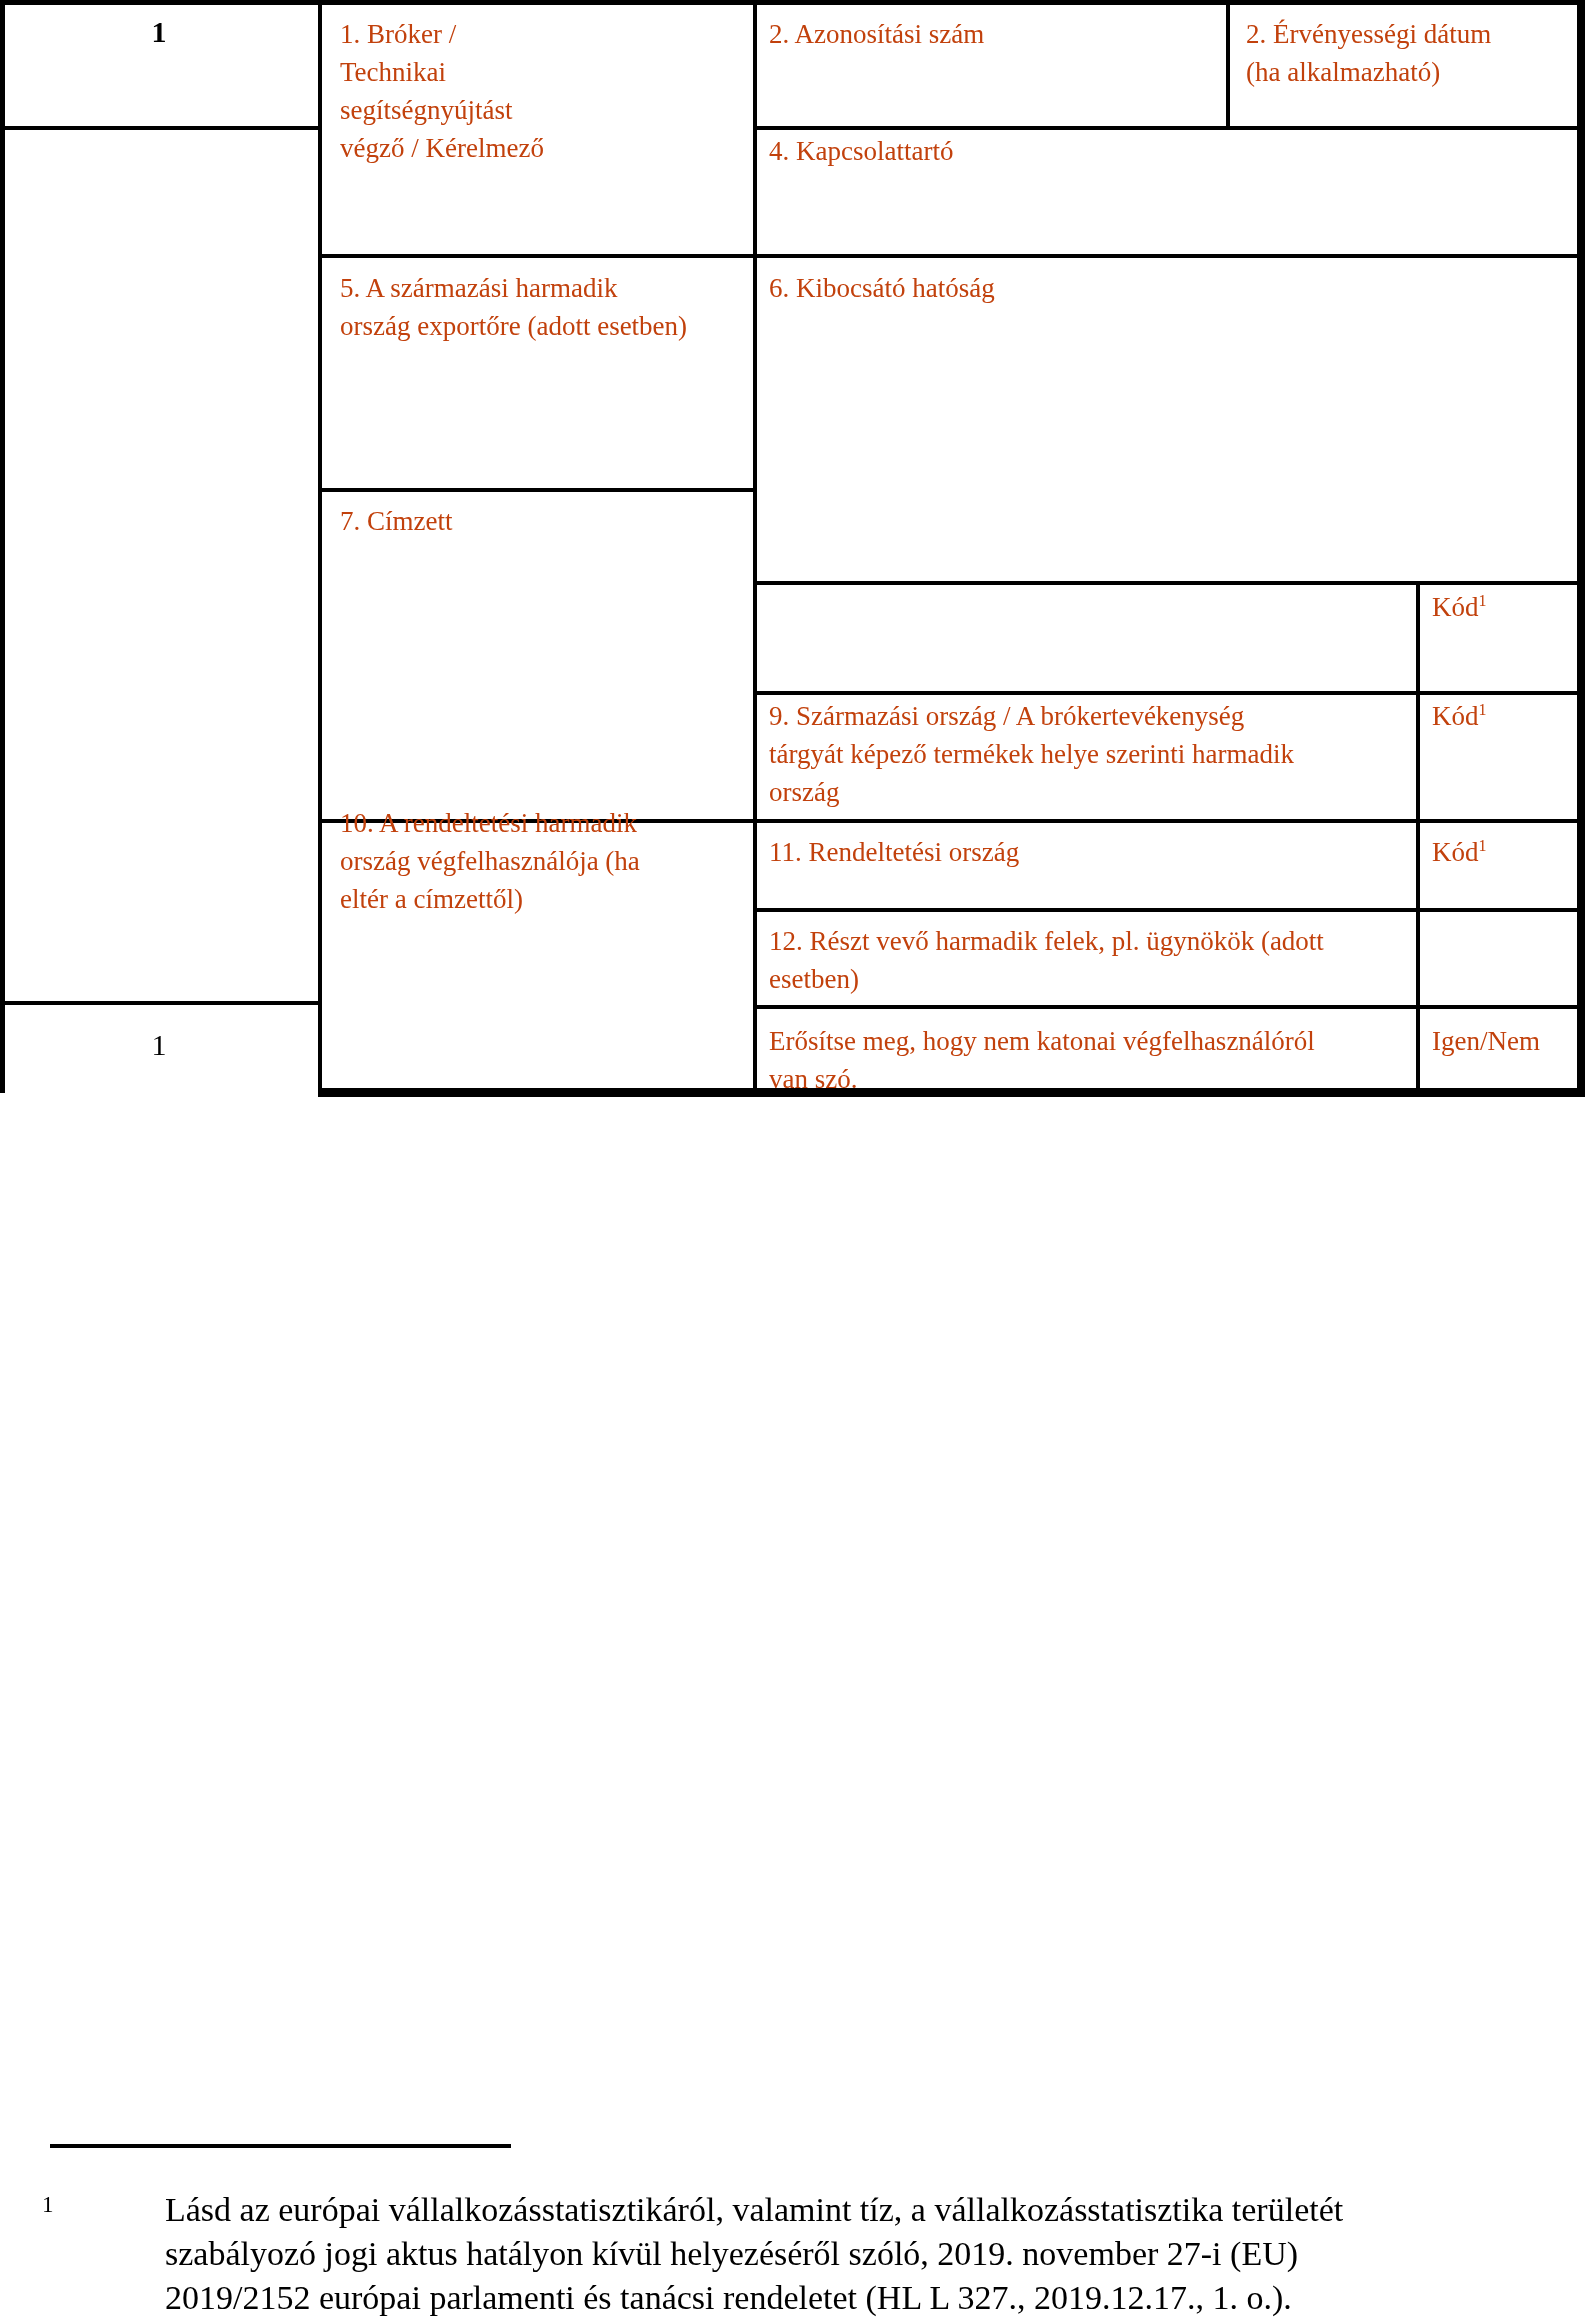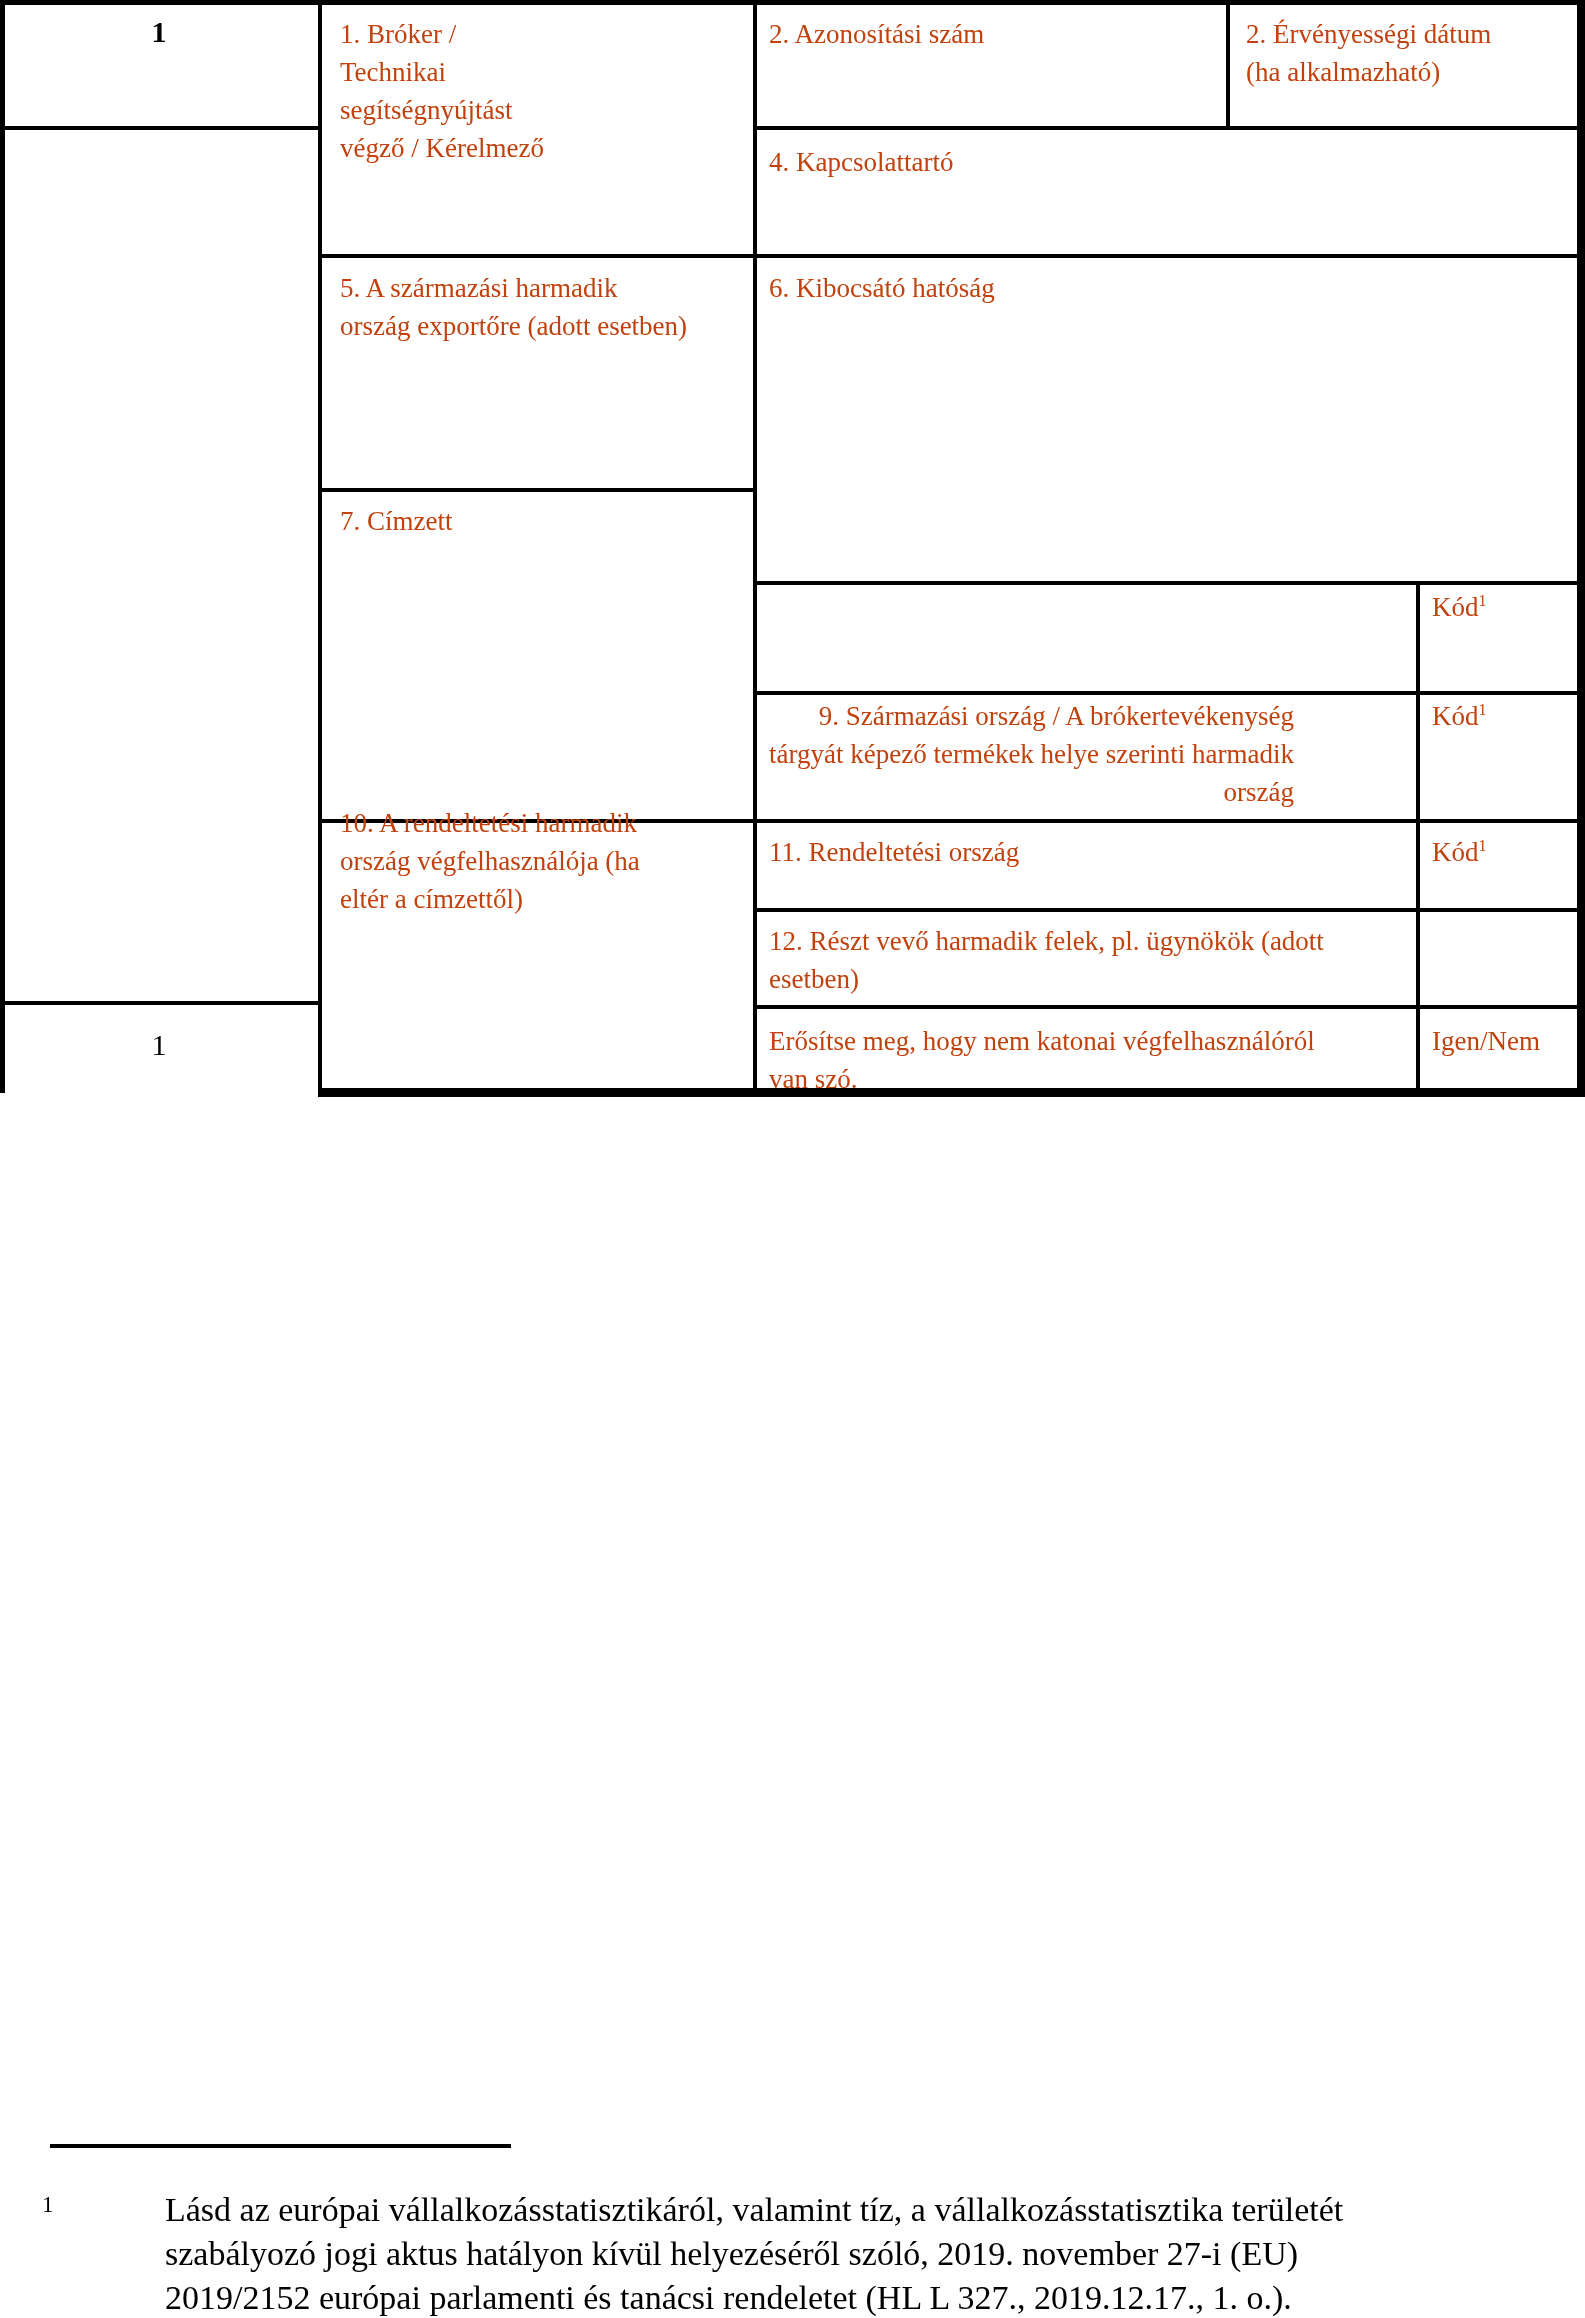--- a/index.html
+++ b/index.html
@@ -98,29 +98,29 @@
 
   <div class="marker bold" style="top:12.6px;">1</div>
 
   <div class="t" style="left:340px;top:15px;">1. Bróker /
 Technikai
 segítségnyújtást
 végző / Kérelmező</div>
   <div class="t" style="left:769px;top:15px;">2. Azonosítási szám</div>
   <div class="t" style="left:1246px;top:15px;">2. Érvényességi dátum
 (ha alkalmazható)</div>
-  <div class="t" style="left:769px;top:143px;text-align:center;">4. Kapcsolattartó</div>
+  <div class="t" style="left:769px;top:132px;text-align:center;">4. Kapcsolattartó</div>
   <div class="t" style="left:340px;top:269px;">5. A származási harmadik
 ország exportőre (adott esetben)</div>
   <div class="t" style="left:769px;top:269px;text-align:right;">6. Kibocsátó hatóság</div>
   <div class="t" style="left:340px;top:502px;">7. Címzett</div>
 
   <div class="t kod" style="left:1432px;top:588px;"><span>Kód</span><sup>1</sup></div>
 
-  <div class="t" style="left:769px;top:697px;text-align:right;">9. Származási ország / A brókertevékenység
+  <div class="t" style="left:769px;top:697px;">9. Származási ország / A brókertevékenység
 tárgyát képező termékek helye szerinti harmadik
 ország</div>
   <div class="t kod" style="left:1432px;top:697px;"><span>Kód</span><sup>1</sup></div>
 
   <div class="t" style="left:340px;top:804px;">10. A rendeltetési harmadik
 ország végfelhasználója (ha
 eltér a címzettől)</div>
   <div class="t" style="left:769px;top:833px;">11. Rendeltetési ország</div>
   <div class="t kod" style="left:1432px;top:833px;"><span>Kód</span><sup>1</sup></div>
 

